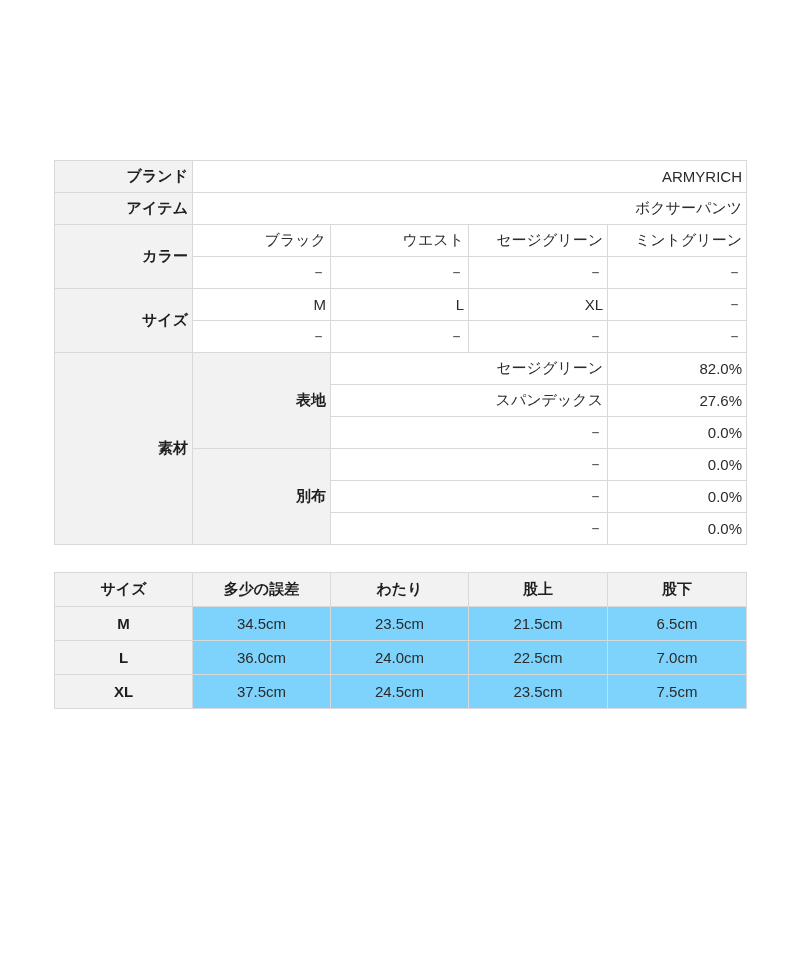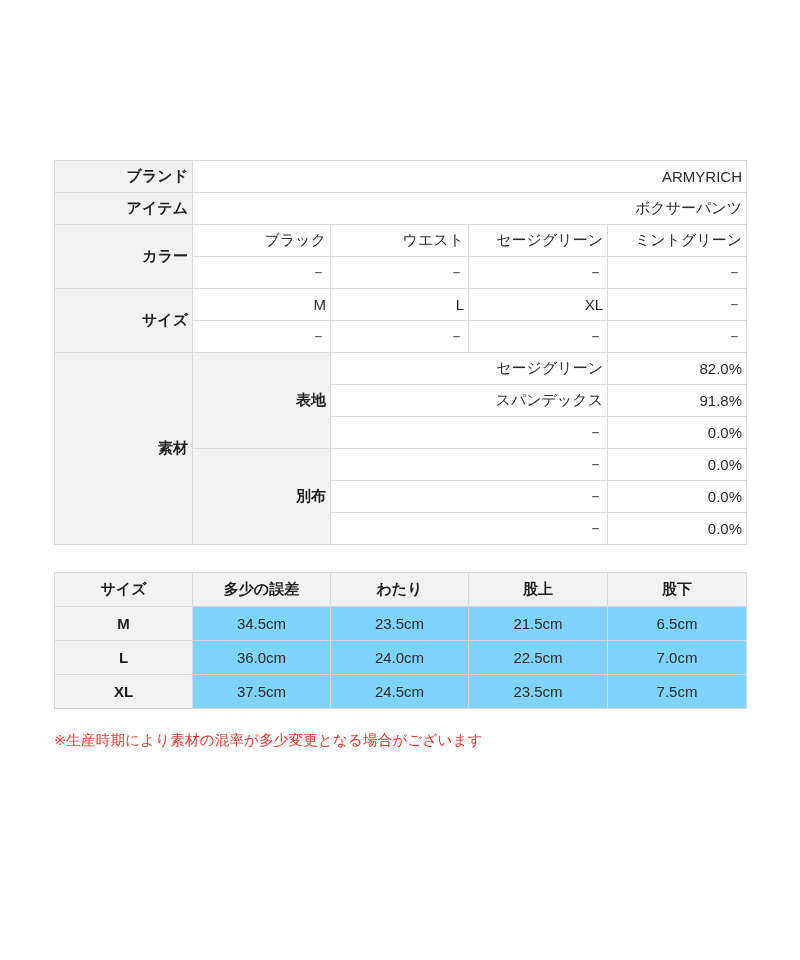--- a/index.html
+++ b/index.html
@@ -144,21 +144,21 @@
       </tr>
 
       <tr>
         <td class="head" rowspan="6">素材</td>
         <td class="head" rowspan="3">表地</td>
         <td colspan="2">セージグリーン</td>
         <td>82.0%</td>
       </tr>
       <tr>
         <td colspan="2">スパンデックス</td>
-        <td>91.8%</td>
+        <td>27.6%</td>
       </tr>
       <tr>
         <td colspan="2" class="dash">－</td>
         <td>0.0%</td>
       </tr>
       <tr>
         <td class="head" rowspan="3">別布</td>
         <td colspan="2" class="dash">－</td>
         <td>0.0%</td>
       </tr>
@@ -209,16 +209,15 @@
         <td class="rowhead">XL</td>
         <td>37.5cm</td>
         <td>24.5cm</td>
         <td>23.5cm</td>
         <td>7.5cm</td>
       </tr>
     </tbody>
   </table>
 
   <div class="notes">
-    <div class="note">※生産時期により素材の混率が多少変更となる場合がございます</div>
   </div>
 
 </div>
 
 </body></html>

